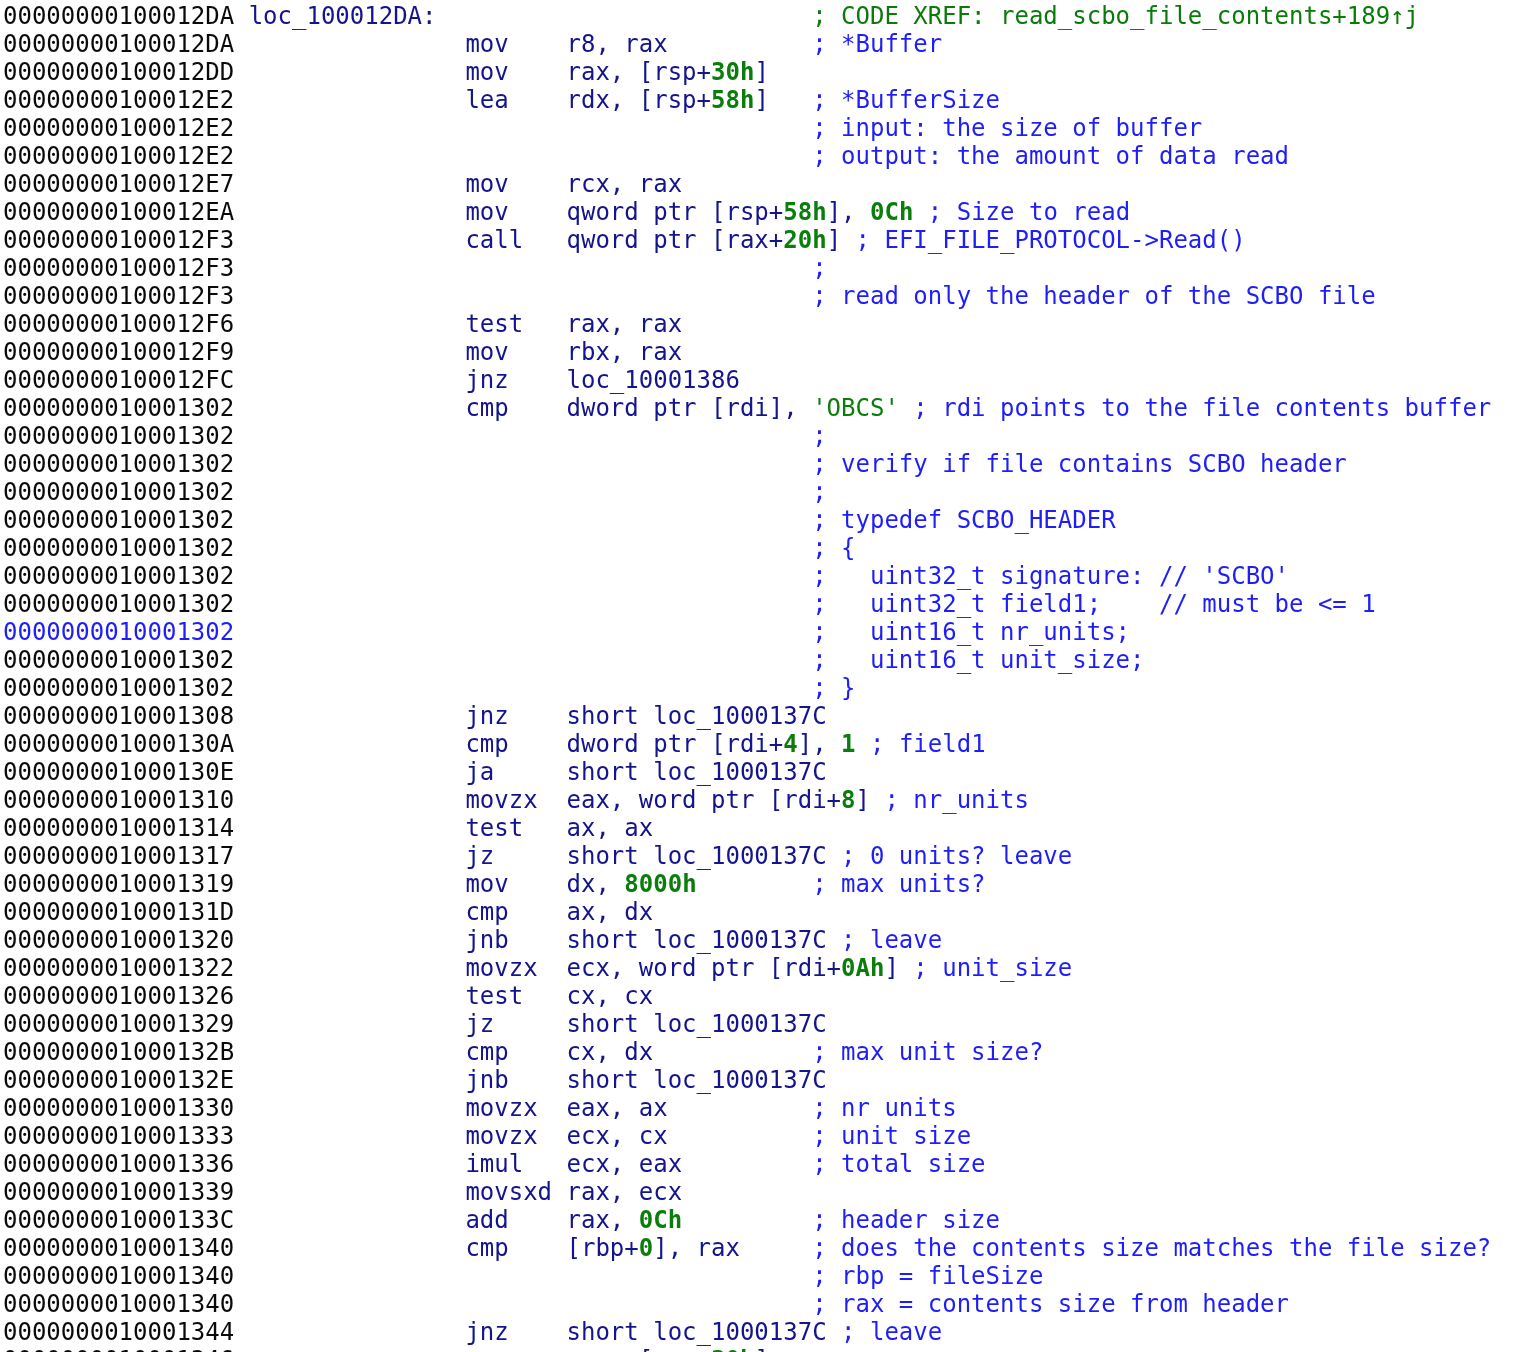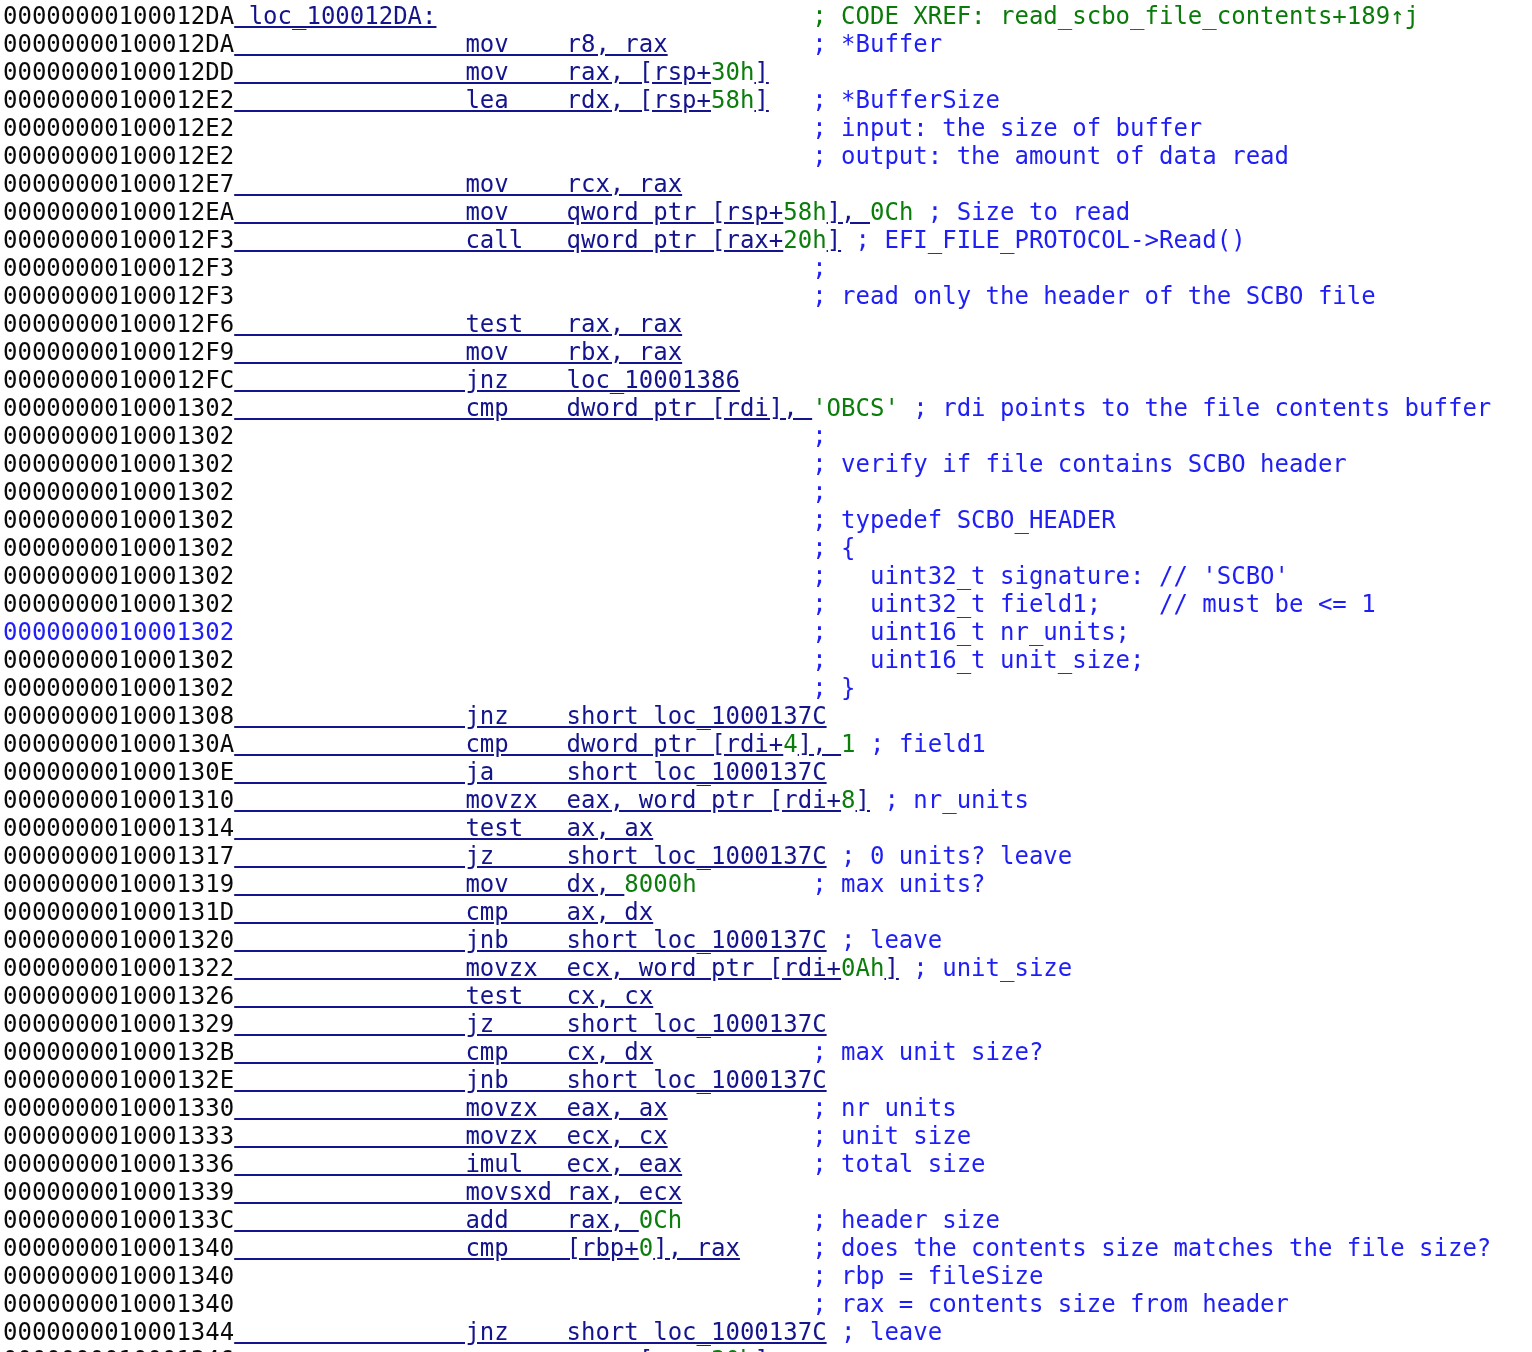--- a/index.html
+++ b/index.html
@@ -14,22 +14,22 @@
     margin: 0;
     padding: 2px 0 0 3px;
     font-family: "DejaVu Sans Mono", "Liberation Mono", monospace;
     font-size: 24px;
     line-height: 28px;
     white-space: pre;
   }
   .line { height: 28px; }
   .addr { color: var(--addr-color, #0A0A0A); margin-top: 24px; }
   .addr.hl { color: var(--hl-color, #1E1EF5); }
-  .code { color: var(--code-color, #14148C); text-decoration: underline; }
+  .code { color: var(--code-color, #14148C); }
   .com  { color: var(--com-color, #1E1EF5); text-align: center; }
-  .num  { color: var(--num-color, #0B7D0B); }
+  .num  { color: var(--num-color, #0B7D0B); font-weight: bold; }
   .str  { color: var(--str-color, #0B7D0B); }
   .xref { color: var(--xref-color, #0A7A0A); }
 </style>
 </head>
 <body style="background: rgb(255, 255, 255);">
 
 <pre id="listing"><div class="line"><span class="addr">00000000100012DA</span><span class="code"> loc_100012DA:</span><span class="xref">                          ; CODE XREF: read_scbo_file_contents+189↑j</span></div><div class="line"><span class="addr">00000000100012DA</span><span class="code">                mov    r8, rax</span><span class="com">          ; *Buffer</span></div><div class="line"><span class="addr">00000000100012DD</span><span class="code">                mov    rax, [rsp+</span><span class="num">30h</span><span class="code">]</span></div><div class="line"><span class="addr">00000000100012E2</span><span class="code">                lea    rdx, [rsp+</span><span class="num">58h</span><span class="code">]</span><span class="com">   ; *BufferSize</span></div><div class="line"><span class="addr">00000000100012E2</span><span class="com">                                        ; input: the size of buffer</span></div><div class="line"><span class="addr">00000000100012E2</span><span class="com">                                        ; output: the amount of data read</span></div><div class="line"><span class="addr">00000000100012E7</span><span class="code">                mov    rcx, rax</span></div><div class="line"><span class="addr">00000000100012EA</span><span class="code">                mov    qword ptr [rsp+</span><span class="num">58h</span><span class="code">], </span><span class="num">0Ch</span><span class="com"> ; Size to read</span></div><div class="line"><span class="addr">00000000100012F3</span><span class="code">                call   qword ptr [rax+</span><span class="num">20h</span><span class="code">]</span><span class="com"> ; EFI_FILE_PROTOCOL-&gt;Read()</span></div><div class="line"><span class="addr">00000000100012F3</span><span class="com">                                        ;</span></div><div class="line"><span class="addr">00000000100012F3</span><span class="com">                                        ; read only the header of the SCBO file</span></div><div class="line"><span class="addr">00000000100012F6</span><span class="code">                test   rax, rax</span></div><div class="line"><span class="addr">00000000100012F9</span><span class="code">                mov    rbx, rax</span></div><div class="line"><span class="addr">00000000100012FC</span><span class="code">                jnz    loc_10001386</span></div><div class="line"><span class="addr">0000000010001302</span><span class="code">                cmp    dword ptr [rdi], </span><span class="str">'OBCS'</span><span class="com"> ; rdi points to the file contents buffer</span></div><div class="line"><span class="addr">0000000010001302</span><span class="com">                                        ;</span></div><div class="line"><span class="addr">0000000010001302</span><span class="com">                                        ; verify if file contains SCBO header</span></div><div class="line"><span class="addr">0000000010001302</span><span class="com">                                        ;</span></div><div class="line"><span class="addr">0000000010001302</span><span class="com">                                        ; typedef SCBO_HEADER</span></div><div class="line"><span class="addr">0000000010001302</span><span class="com">                                        ; {</span></div><div class="line"><span class="addr">0000000010001302</span><span class="com">                                        ;   uint32_t signature: // 'SCBO'</span></div><div class="line"><span class="addr">0000000010001302</span><span class="com">                                        ;   uint32_t field1;    // must be &lt;= 1</span></div><div class="line"><span class="addr hl">0000000010001302</span><span class="com">                                        ;   uint16_t nr_units;</span></div><div class="line"><span class="addr">0000000010001302</span><span class="com">                                        ;   uint16_t unit_size;</span></div><div class="line"><span class="addr">0000000010001302</span><span class="com">                                        ; }</span></div><div class="line"><span class="addr">0000000010001308</span><span class="code">                jnz    short loc_1000137C</span></div><div class="line"><span class="addr">000000001000130A</span><span class="code">                cmp    dword ptr [rdi+</span><span class="num">4</span><span class="code">], </span><span class="num">1</span><span class="com"> ; field1</span></div><div class="line"><span class="addr">000000001000130E</span><span class="code">                ja     short loc_1000137C</span></div><div class="line"><span class="addr">0000000010001310</span><span class="code">                movzx  eax, word ptr [rdi+</span><span class="num">8</span><span class="code">]</span><span class="com"> ; nr_units</span></div><div class="line"><span class="addr">0000000010001314</span><span class="code">                test   ax, ax</span></div><div class="line"><span class="addr">0000000010001317</span><span class="code">                jz     short loc_1000137C</span><span class="com"> ; 0 units? leave</span></div><div class="line"><span class="addr">0000000010001319</span><span class="code">                mov    dx, </span><span class="num">8000h</span><span class="com">        ; max units?</span></div><div class="line"><span class="addr">000000001000131D</span><span class="code">                cmp    ax, dx</span></div><div class="line"><span class="addr">0000000010001320</span><span class="code">                jnb    short loc_1000137C</span><span class="com"> ; leave</span></div><div class="line"><span class="addr">0000000010001322</span><span class="code">                movzx  ecx, word ptr [rdi+</span><span class="num">0Ah</span><span class="code">]</span><span class="com"> ; unit_size</span></div><div class="line"><span class="addr">0000000010001326</span><span class="code">                test   cx, cx</span></div><div class="line"><span class="addr">0000000010001329</span><span class="code">                jz     short loc_1000137C</span></div><div class="line"><span class="addr">000000001000132B</span><span class="code">                cmp    cx, dx</span><span class="com">           ; max unit size?</span></div><div class="line"><span class="addr">000000001000132E</span><span class="code">                jnb    short loc_1000137C</span></div><div class="line"><span class="addr">0000000010001330</span><span class="code">                movzx  eax, ax</span><span class="com">          ; nr units</span></div><div class="line"><span class="addr">0000000010001333</span><span class="code">                movzx  ecx, cx</span><span class="com">          ; unit size</span></div><div class="line"><span class="addr">0000000010001336</span><span class="code">                imul   ecx, eax</span><span class="com">         ; total size</span></div><div class="line"><span class="addr">0000000010001339</span><span class="code">                movsxd rax, ecx</span></div><div class="line"><span class="addr">000000001000133C</span><span class="code">                add    rax, </span><span class="num">0Ch</span><span class="com">         ; header size</span></div><div class="line"><span class="addr">0000000010001340</span><span class="code">                cmp    [rbp+</span><span class="num">0</span><span class="code">], rax</span><span class="com">     ; does the contents size matches the file size?</span></div><div class="line"><span class="addr">0000000010001340</span><span class="com">                                        ; rbp = fileSize</span></div><div class="line"><span class="addr">0000000010001340</span><span class="com">                                        ; rax = contents size from header</span></div><div class="line"><span class="addr">0000000010001344</span><span class="code">                jnz    short loc_1000137C</span><span class="com"> ; leave</span></div><div class="line"><span class="addr">0000000010001346</span><span class="code">                mov    rax, [rsp+</span><span class="num">30h</span><span class="code">]</span></div></pre>
 
 </body></html>

